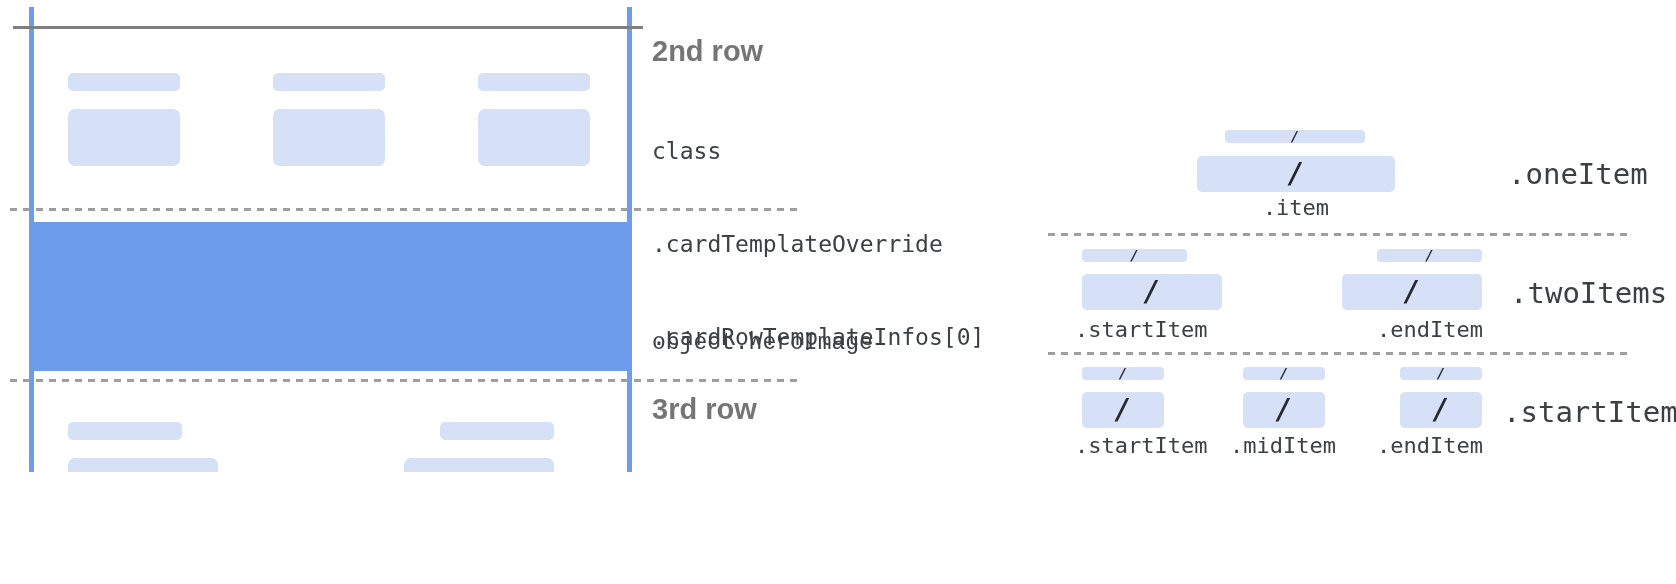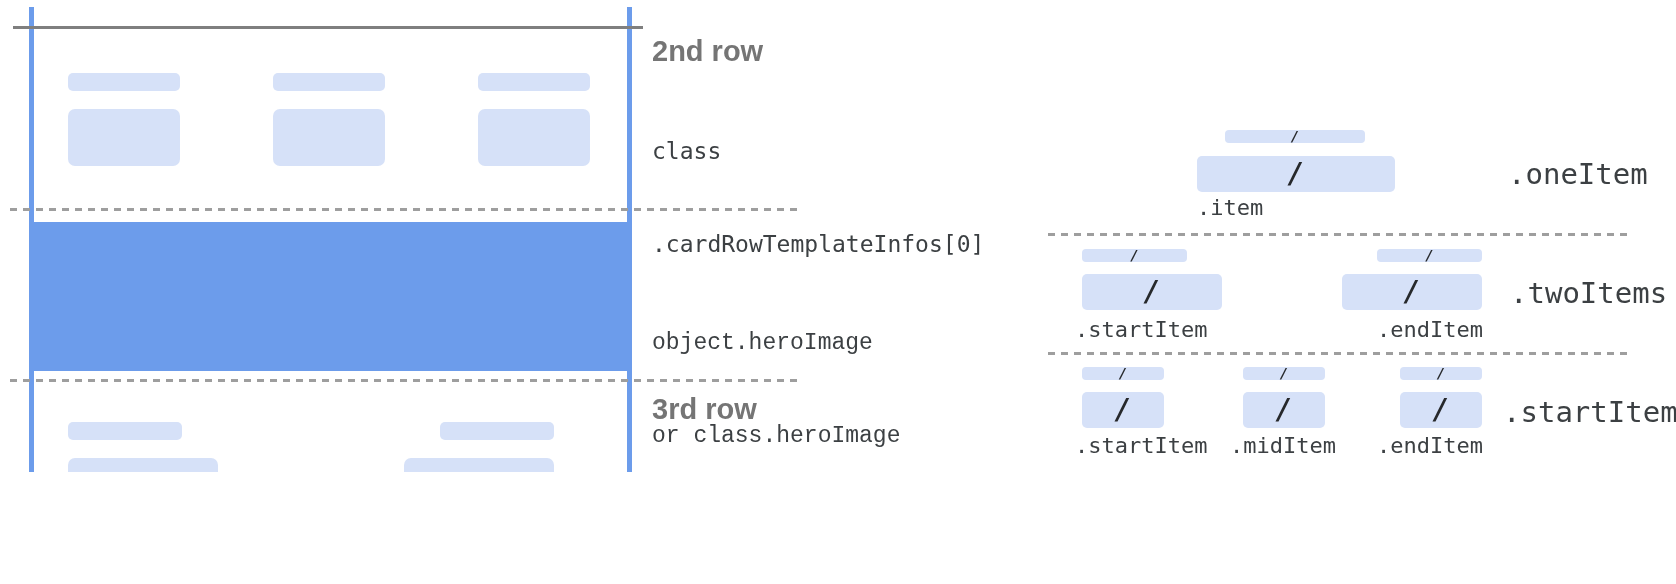--- a/index.html
+++ b/index.html
@@ -58,43 +58,43 @@
   <div class="abs dash3" style="left:10px;top:379px;width:790px;"></div>
 
   <div class="abs ph-bar" style="left:68px;top:422px;width:114px;"></div>
   <div class="abs ph-box" style="left:68px;top:458px;width:150px;"></div>
   <div class="abs ph-bar" style="left:440px;top:422px;width:114px;"></div>
   <div class="abs ph-box" style="left:404px;top:458px;width:150px;"></div>
 
   <div class="abs rowhead" style="left:652px;top:36px;">2nd row</div>
   <div class="abs codeblock" style="left:652px;top:74px;">
     <div class="codeline">class</div>
+    <div class="codeline">.cardTemplateOverride</div>
     <div class="codeline">.cardRowTemplateInfos[0]</div>
   </div>
 
   <div class="abs codeblock" style="left:652px;top:266px;font-family:Liberation Mono, monospace;">
     <div class="codeline">object.heroImage</div>
-    <div class="codeline">or class.heroImage</div>
   </div>
 
   <div class="abs rowhead" style="left:652px;top:394px;">3rd row</div>
   <div class="abs codeblock" style="left:652px;top:434px;">
     <div class="codeline">class</div>
     
     
     
   </div>
 
   <div class="ibar-s" style="left:1225px;top:130px;width:140px;">
     <span class="slash-s">/</span>
   </div>
   <div class="ibar-b" style="left:1197px;top:156px;width:198px;">
     <span class="slash-b">/</span>
   </div>
-  <div class="ilabel" style="left:1197px;top:196px;width:198px;text-align:left;">.item</div>
+  <div class="ilabel" style="left:1197px;top:196px;width:198px;text-align:center;">.item</div>
   <div class="rowname" style="left:1508px;top:162px;">.oneItem</div>
 
   <div class="abs dash2" style="left:1048px;top:233px;width:580px;"></div>
 
   <div class="ibar-s" style="left:1082px;top:249px;width:105px;">
     <span class="slash-s">/</span>
   </div>
   <div class="ibar-b" style="left:1082px;top:274px;width:140px;">
     <span class="slash-b">/</span>
   </div>

